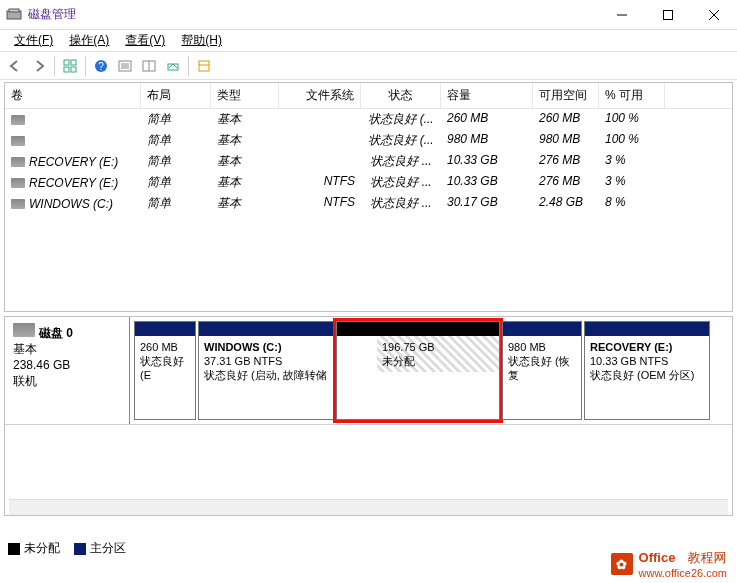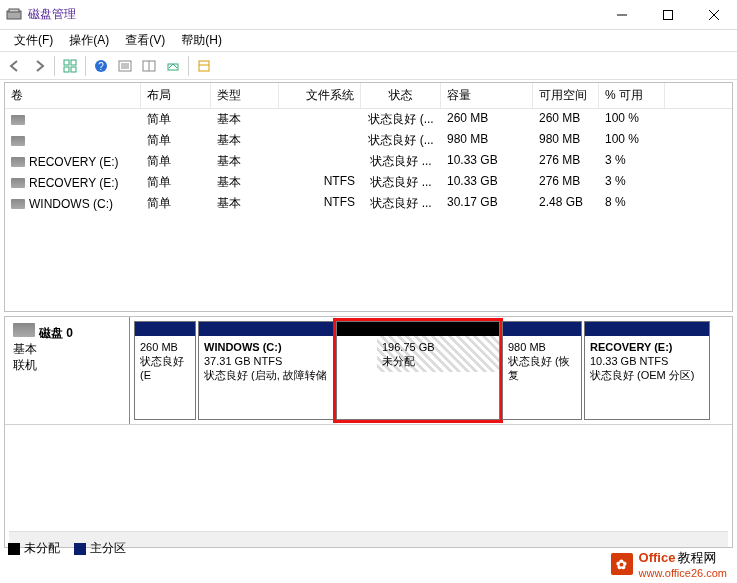--- a/index.html
+++ b/index.html
@@ -3,59 +3,59 @@
 <meta charset="utf-8">
 <style>
 * { box-sizing: border-box; margin: 0; padding: 0; font-family: "Microsoft YaHei", "SimSun", Arial, sans-serif; }
 body { background: #fff; width: 737px; height: 583px; position: relative; overflow: hidden; }
 .titlebar { height: 30px; display: flex; align-items: center; padding-left: 6px; border-bottom: 1px solid #ddd; }
 .titlebar .icon { width: 16px; height: 16px; margin-right: 6px; }
 .titlebar .title { font-size: 12px; flex: 1; color: #4c1d95; }
 .winbtns { display: flex; }
 .winbtn { width: 46px; height: 30px; display: flex; align-items: center; justify-content: center; color: #333; }
 .menubar { height: 22px; display: flex; align-items: center; padding-left: 6px; font-size: 12px; border-bottom: 1px solid #e0e0e0; }
-.menuitem { padding: 2px 8px; }
+.menuitem { padding: 2px 8px; text-decoration: underline; }
 .toolbar { height: 28px; display: flex; align-items: center; padding-left: 4px; gap: 2px; border-bottom: 1px solid #e0e0e0; }
 .tbtn { width: 22px; height: 22px; display: flex; align-items: center; justify-content: center; border: 1px solid transparent; }
 .tsep { width: 1px; height: 20px; background: #d0d0d0; margin: 0 2px; }
 .grid { border: 1px solid #c0c0c0; margin: 2px 4px 0 4px; height: 230px; overflow: hidden; background: #fff; }
 .grid-header { display: flex; background: #fff; border-bottom: 1px solid #e5e5e5; font-size: 12px; }
 .grid-header .hcell { padding: 4px 6px; border-right: 1px solid #e8e8e8; }
 .grid-body { font-size: 12px; }
-.grow { display: flex; padding: 1px 0; }
+.grow { display: flex; padding: 1px 0; font-style: italic; }
 .gcell { padding: 1px 6px; overflow: hidden; white-space: nowrap; text-overflow: ellipsis; }
 .c0 { width: 136px; display:flex; align-items:center; gap:4px; }
 .c1 { width: 70px; }
 .c2 { width: 68px; }
 .c3 { width: 82px; text-align: right; }
 .c4 { width: 80px; text-align: center; }
 .c5 { width: 92px; }
 .c6 { width: 66px; }
 .c7 { width: 66px; }
 .vol-ico { width: 14px; height: 10px; background: linear-gradient(#888,#aaa); border-radius: 1px; }
-.canvas { border: 1px solid #c0c0c0; margin: 4px 4px 0 4px; height: 232px; position: relative; background: #fff; }
+.canvas { border: 1px solid #c0c0c0; margin: 4px 4px 0 4px; height: 200px; position: relative; background: #fff; }
 .diskrow { display: flex; height: 108px; border-bottom: 1px solid #d0d0d0; }
 .diskinfo { width: 125px; border-right: 1px solid #888; padding: 6px 8px; font-size: 12px; line-height: 16px; }
 .diskinfo .dico { width: 22px; height: 14px; background: linear-gradient(#888,#aaa); border-radius: 1px; display:inline-block; margin-right:4px; }
 .parts { display: flex; flex: 1; padding: 4px 4px; gap: 2px; }
 .part { border: 1px solid #777; position: relative; font-size: 11px; }
 .phead { height: 14px; background: #0b1e6b; }
 .pbody { padding: 4px 5px; line-height: 14px; }
 .punalloc .phead { background: #000; }
 .punalloc .pbody { background: repeating-linear-gradient(45deg,#fff,#fff 3px,#dcdcdc 3px,#dcdcdc 6px); margin-left: 40px; }
 .highlight { outline: 3px solid #e11; outline-offset: 0; }
 .legend { position: absolute; bottom: 26px; left: 8px; font-size: 12px; display: flex; gap: 14px; align-items:center; }
 .swatch { width: 12px; height: 12px; display:inline-block; margin-right:4px; vertical-align:middle; }
 .sw-un { background: #000; }
 .sw-pr { background: #0b1e6b; }
 .scroll-h { height: 16px; background: #f0f0f0; border-top:1px solid #ddd; position:absolute; bottom:0; left:4px; right:4px; }
 .watermark { position:absolute; right:10px; bottom:4px; display:flex; align-items:center; gap:6px; font-size:13px; }
 .wm-ico { width:22px; height:22px; background:#d63b0a; display:flex; align-items:center; justify-content:center; color:#fff; font-weight:bold; border-radius:2px; }
-.wm-txt1 { color:#d63b0a; font-weight:600; margin-right:2px;}
-.wm-txt2 { color:#000000; }
+.wm-txt1 { color:#d63b0a; font-weight:600; margin-right:12px;}
+.wm-txt2 { color:#c2410c; }
 .wm-url { color:#d63b0a; font-size:11px; display:block; }
 </style>
 </head>
 <body>
 
 <div class="titlebar">
   <span class="icon">
     <svg width="16" height="16">
         <rect x="1" y="4" width="14" height="8" fill="#aaa" stroke="#555"></rect>
         <rect x="3" y="2" width="10" height="3" fill="#ccc" stroke="#555"></rect>
@@ -221,20 +221,21 @@
         <div class="gcell c7">8 %</div>
       </div>
     </div>
 </div>
 
 <div class="canvas">
   <div class="diskrow">
     <div class="diskinfo">
       <div><span class="dico"></span><b>磁盘 0</b></div>
       <div>基本</div>
+      <div>238.46 GB</div>
       <div>联机</div>
     </div>
     <div class="parts" id="parts">
         <div class="part " style="width: 62px;">
           <div class="phead"></div>
   <div class="pbody">
     
     <span>260 MB</span><br>
     <span>状态良好 (E</span>
   </div>

